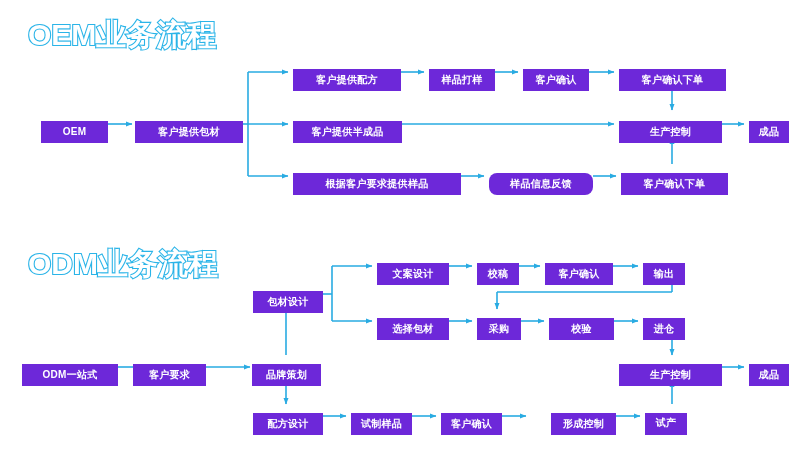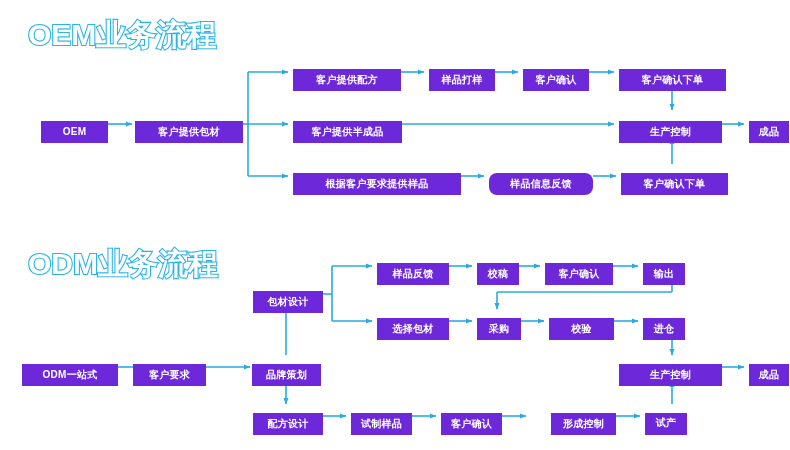--- a/index.html
+++ b/index.html
@@ -153,21 +153,21 @@
   <div class="node" style="left:749px; top:113px; width:40px; height:22px;">成品</div>
 
   <div class="section-title" style="left:28px; top:249px;">ODM业务流程</div>
 
   <div class="node" style="left:22px; top:356px; width:96px; height:22px;">ODM一站式</div>
   <div class="node" style="left:133px; top:356px; width:73px; height:22px;">客户要求</div>
   <div class="node" style="left:253px; top:283px; width:70px; height:22px;">包材设计</div>
 
   <div class="node" style="left:252px; top:356px; width:69px; height:22px;">品牌策划</div>
 
-  <div class="node" style="left:377px; top:255px; width:72px; height:22px;">样品反馈</div>
+  <div class="node" style="left:377px; top:255px; width:72px; height:22px;">文案设计</div>
   <div class="node" style="left:477px; top:255px; width:42px; height:22px;">校稿</div>
   <div class="node" style="left:545px; top:255px; width:68px; height:22px;">客户确认</div>
   <div class="node" style="left:643px; top:255px; width:42px; height:22px;">输出</div>
 
   <div class="node" style="left:377px; top:310px; width:72px; height:22px;">选择包材</div>
   <div class="node" style="left:477px; top:310px; width:44px; height:22px;">采购</div>
   <div class="node" style="left:549px; top:310px; width:65px; height:22px;">校验</div>
   <div class="node" style="left:643px; top:310px; width:42px; height:22px;">进仓</div>
 
   <div class="node" style="left:253px; top:405px; width:70px; height:22px;">配方设计</div>

